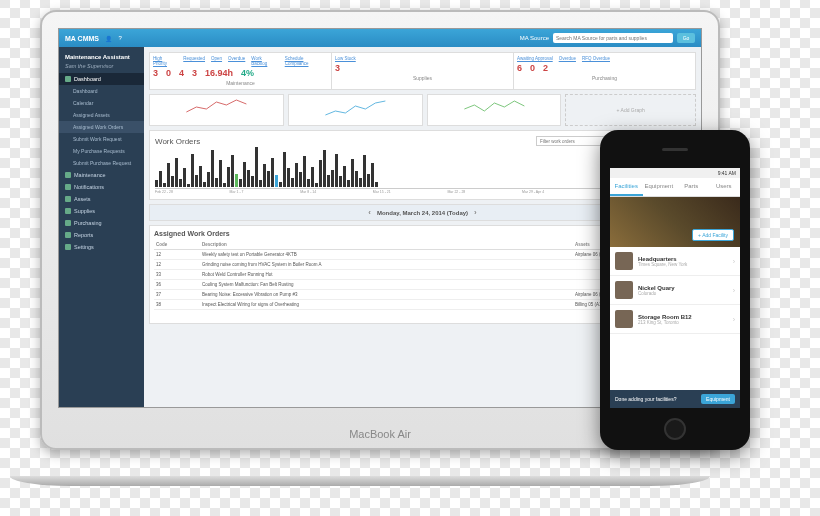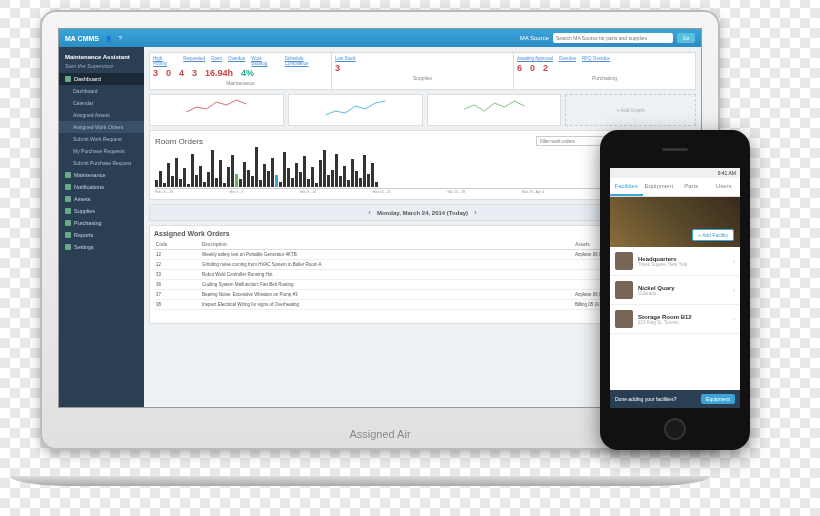--- a/index.html
+++ b/index.html
@@ -202,21 +202,21 @@
               </svg></div>
           <div class="mini-chart"><svg viewBox="0 0 60 20">
                 <polyline points="0,12 10,8 20,14 30,6 40,10 50,4 60,9" stroke="#5cb85c" fill="none" stroke-width="0.8"></polyline>
               </svg></div>
           <div class="add-chart">
               <span>+ Add Graph</span>
             </div>
         </div>
         <div class="wo-panel">
           <div class="wo-head">
-            <div class="wo-title">Room Orders</div>
+            <div class="wo-title">Work Orders</div>
             <div class="wo-filter">
               <input placeholder="Filter work orders" style="">
               <select><option>Me and users reporting to me</option></select>
             </div>
           </div>
           <div class="bars" id="bars">
               <div class="bar" style="height: 6.66667px;"></div>
               <div class="bar" style="height: 16px;"></div>
               <div class="bar" style="height: 4px;"></div>
               <div class="bar" style="height: 24px;"></div>
@@ -330,21 +330,21 @@
                   <td>Inspect Electrical Wiring for signs of Overheating</td>
                   <td>Billing 05 (A18)</td>
                 </tr>
               </tbody>
           </table>
           <div class="rec-count">6 records</div>
         </div>
       </div>
     </div>
   </div>
-  <div class="laptop-label">Assigned Air</div>
+  <div class="laptop-label">MacBook Air</div>
 </div>
 <div class="laptop-base"></div>
 
 <div class="phone">
   <div class="ph-speaker"></div>
   <div class="phone-screen">
     <div class="ph-status">
       <span>9:41 AM</span>
     </div>
     <div class="ph-tabs" id="ph-tabs">

